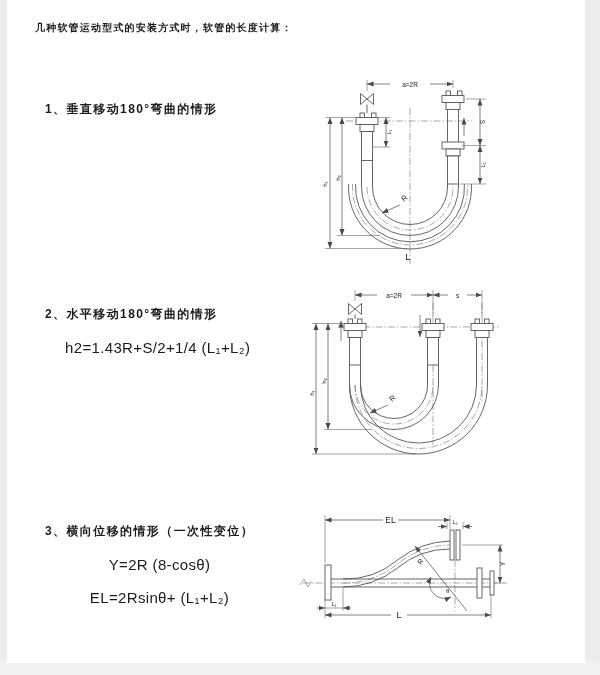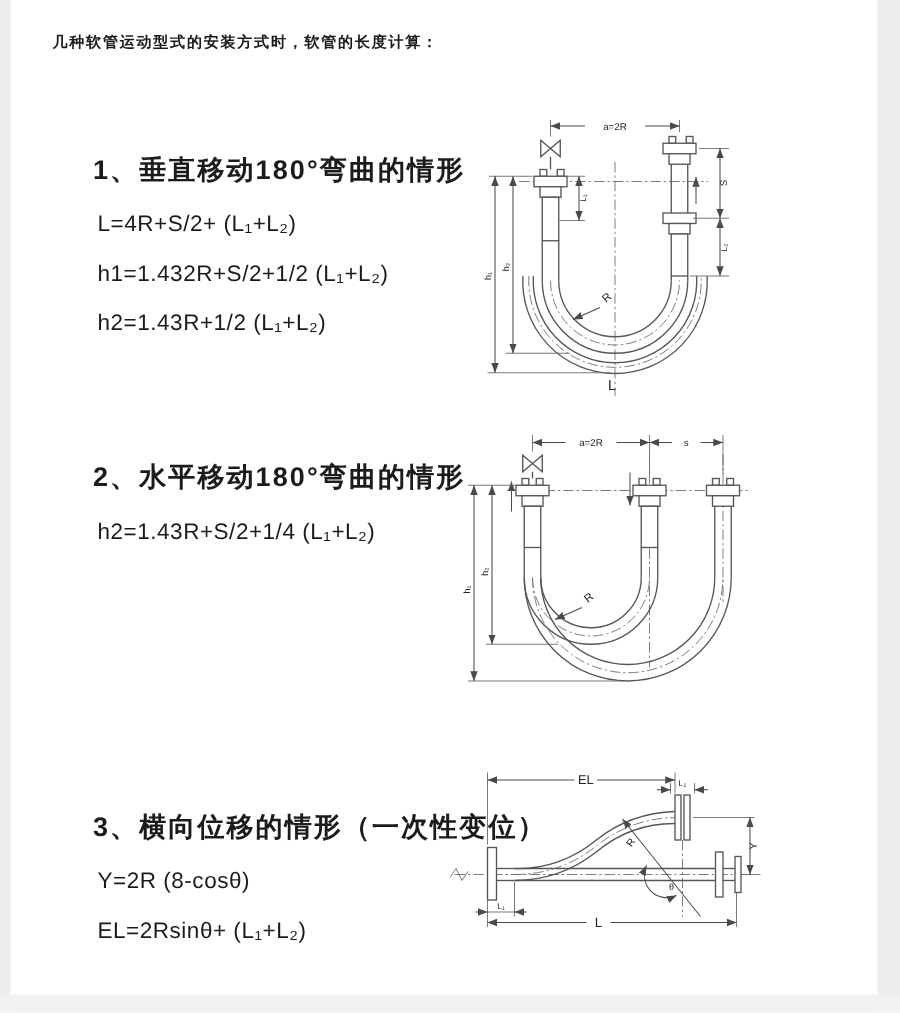--- a/index.html
+++ b/index.html
@@ -12,22 +12,22 @@
   .edge-left{left:0;top:0;bottom:0;width:7px;background:#ededed;}
   .edge-right{right:0;top:0;bottom:0;width:15px;background:#ededed;}
   .edge-bottom{left:0;right:0;bottom:0;height:12px;background:#f2f2f2;}
   .title{
     position:absolute;left:35px;top:21px;margin:0;
     font-size:10px;font-weight:bold;letter-spacing:1.2px;
   }
   .block{position:absolute;left:45px;}
   .block-1{top:101px;}
   .block-2{top:306px;}
-  .block-3{top:539px;}
-  .heading{font-size:18px;font-weight:bold;letter-spacing:1.4px;white-space:nowrap;margin-left:17px;}
+  .block-3{top:523px;text-align:center;}
+  .heading{font-size:12px;font-weight:bold;letter-spacing:1.4px;white-space:nowrap;}
   .formulas{margin:8px 0 0 20px;}
   .formula{height:33px;line-height:33px;font-size:15px;letter-spacing:.35px;white-space:nowrap;}
   svg.diag{position:absolute;overflow:visible;}
   .d1{left:310px;top:72px;}
   .d2{left:308px;top:283px;}
   .d3{left:295px;top:505px;}
   svg .ln{stroke:#565656;stroke-width:0.9;fill:none;}
   svg .fit{stroke:#565656;stroke-width:0.9;fill:#ffffff;}
   svg .dim{stroke:#4a4a4a;stroke-width:0.7;fill:none;}
   svg .ext{stroke:#6a6a6a;stroke-width:0.6;fill:none;}
@@ -38,25 +38,20 @@
 <body>
 
 <div class="edge edge-left"></div>
 <div class="edge edge-right"></div>
 <div class="edge edge-bottom"></div>
 
 <h1 class="title">几种软管运动型式的安装方式时，软管的长度计算：</h1>
 
 <section class="block block-1">
   <div class="heading">1、垂直移动180°弯曲的情形</div>
-  <div class="formulas">
-    <div class="formula">L=4R+S/2+ (L₁+L₂)</div>
-    <div class="formula">h1=1.432R+S/2+1/2 (L₁+L₂)</div>
-    <div class="formula">h2=1.43R+1/2 (L₁+L₂)</div>
-  </div>
 </section>
 
 <section class="block block-2">
   <div class="heading">2、水平移动180°弯曲的情形</div>
   <div class="formulas">
     <div class="formula">h2=1.43R+S/2+1/4 (L₁+L₂)</div>
   </div>
 </section>
 
 <section class="block block-3">

